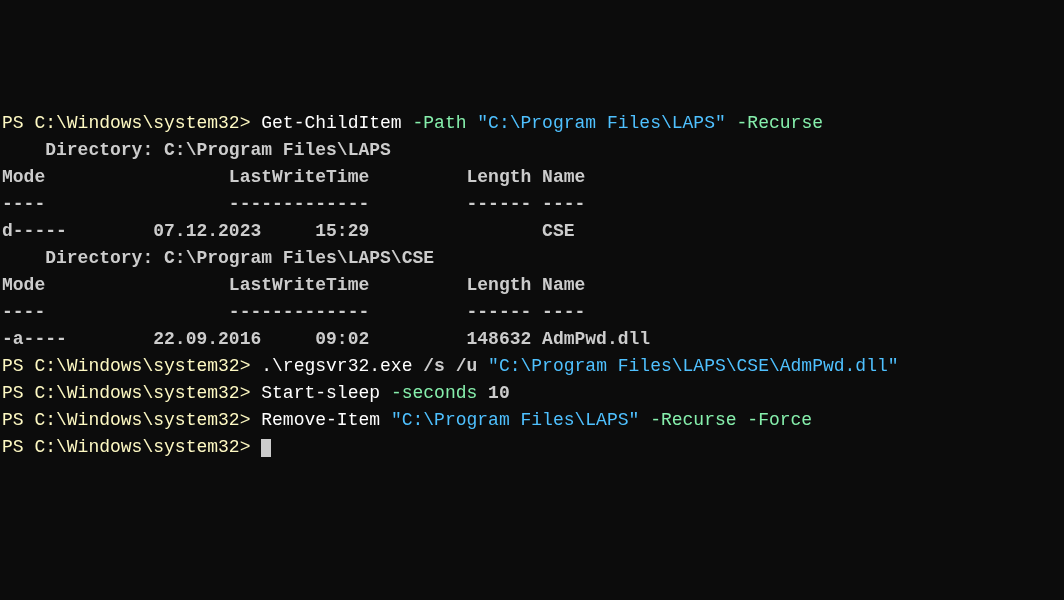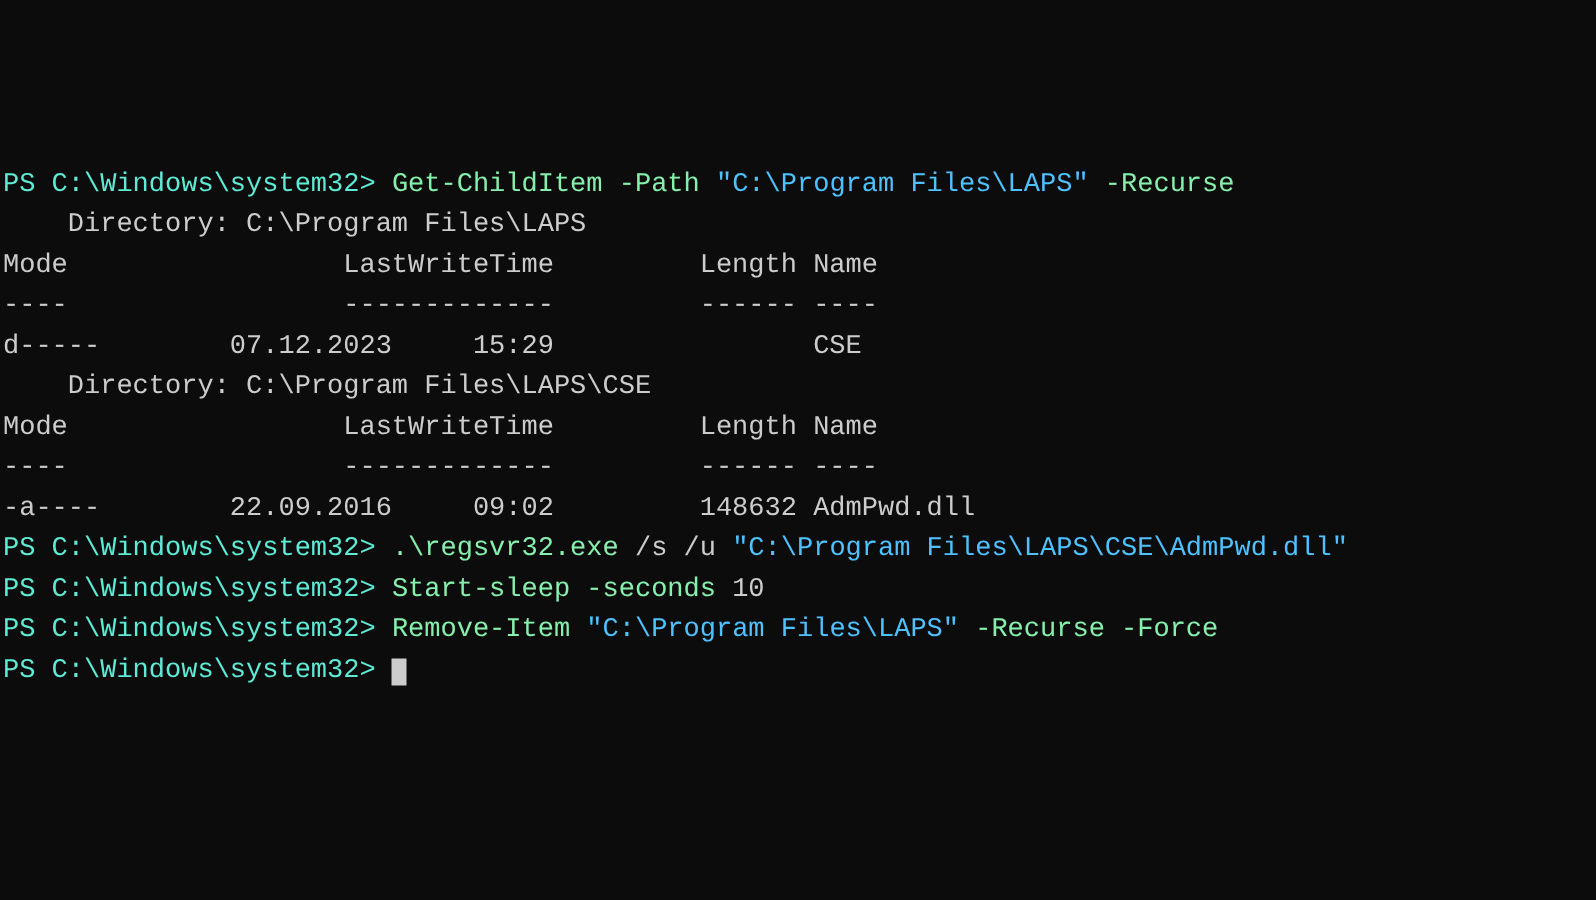--- a/index.html
+++ b/index.html
@@ -13,33 +13,34 @@
       font-family: 'Consolas', 'Courier New', monospace;
       font-size: 18px;
       line-height: 1.5;
       padding: 2px;
       white-space: pre;
       overflow: hidden;
       width: 1064px;
       height: 600px;
     }
     .prompt-ps {
-      color: #5eead4;
+      color: #fef9c3;
     }
     .cmdlet {
-      color: #86efac;
+      color: #ffffff;
     }
     .param {
       color: #86efac;
     }
     .string {
       color: #4fc1ff;
     }
     .output {
       color: #cccccc;
+      font-weight: bold;
     }
     .cursor {
       display: inline-block;
       width: 10px;
       height: 18px;
       background-color: #cccccc;
       vertical-align: text-bottom;
     }
     .line {
       display: block;

